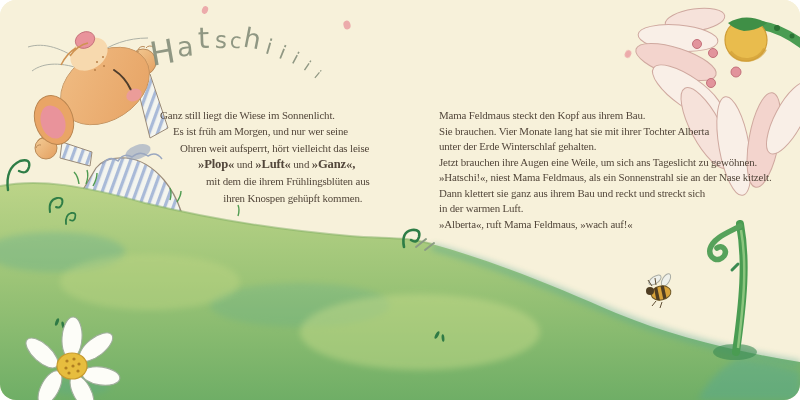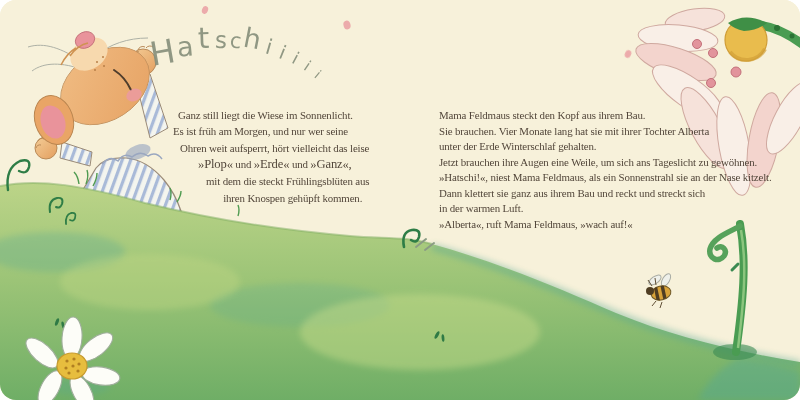--- a/index.html
+++ b/index.html
@@ -11,27 +11,27 @@
   .title-layer{position:absolute;left:0;top:0;width:800px;height:120px;pointer-events:none;}
   .title-letter{
     position:absolute;font-family:"DejaVu Sans",sans-serif;color:var(--title-ink,#87907c);
     font-weight:400;transform-origin:center;line-height:1;opacity:.92;
   }
   .textblock{position:absolute;color:var(--ink,#52463a);}
   .textblock .line{
     display:block;white-space:pre;font-size:10.9px;line-height:16.4px;letter-spacing:-0.15px;
   }
   .text-left{left:160px;top:107px;}
-  .text-left .line:nth-child(1){margin-left:18px;}
+  .text-left .line:nth-child(1){margin-left:0;}
   .text-left .line:nth-child(2){margin-left:13px;}
   .text-left .line:nth-child(3){margin-left:20px;}
   .text-left .line:nth-child(4){margin-left:38px;line-height:17px;}
   .text-left .line:nth-child(5){margin-left:46px;}
   .text-left .line:nth-child(6){margin-left:56px;text-align:center;}
-  .plop-word{font-weight:normal;font-size:12.6px;}
+  .plop-word{font-weight:bold;font-size:12.6px;}
   .text-right{left:439px;top:108px;}
   .text-right .line{line-height:15.5px;}
 </style>
 </head>
 <body>
 
 <div class="book">
 
   <svg class="art" viewBox="0 0 800 400">
     <defs>
@@ -220,22 +220,22 @@
       <span class="title-letter" style="left: 280px; top: 43px; transform: rotate(22deg); font-size: 19px;">i</span>
       <span class="title-letter" style="left: 293px; top: 50px; transform: rotate(28deg); font-size: 17px;">i</span>
       <span class="title-letter" style="left: 305px; top: 59px; transform: rotate(34deg); font-size: 15px;">i</span>
       <span class="title-letter" style="left: 316px; top: 68px; transform: rotate(40deg); font-size: 13px;">i</span>
     </div>
 
   <div class="textblock text-left">
     <span class="line">Ganz still liegt die Wiese im Sonnenlicht.</span>
     <span class="line">Es ist früh am Morgen, und nur wer seine</span>
     <span class="line">Ohren weit aufsperrt, hört vielleicht das leise</span>
-    <span class="line"><span class="plop-word">»Plop«</span><span> und </span><span class="plop-word">»Erde«</span><span> und </span><span class="plop-word">»Ganz«,</span></span>
-    <span class="line">mit dem die steckt Frühlingsblüten aus</span>
+    <span class="line"><span class="plop-word">»Plop«</span><span> und </span><span class="plop-word">»Luft«</span><span> und </span><span class="plop-word">»Ganz«,</span></span>
+    <span class="line">mit dem die ihrem Frühlingsblüten aus</span>
     <span class="line">ihren Knospen gehüpft kommen.</span>
   </div>
 
   <div class="textblock text-right">
     <span class="line">Mama Feldmaus steckt den Kopf aus ihrem Bau.</span>
     <span class="line">Sie brauchen. Vier Monate lang hat sie mit ihrer Tochter Alberta</span>
     <span class="line">unter der Erde Winterschlaf gehalten.</span>
     <span class="line">Jetzt brauchen ihre Augen eine Weile, um sich ans Tageslicht zu gewöhnen.</span>
     <span class="line">»Hatschi!«, niest Mama Feldmaus, als ein Sonnenstrahl sie an der Nase kitzelt.</span>
     <span class="line">Dann klettert sie ganz aus ihrem Bau und reckt und streckt sich</span>

